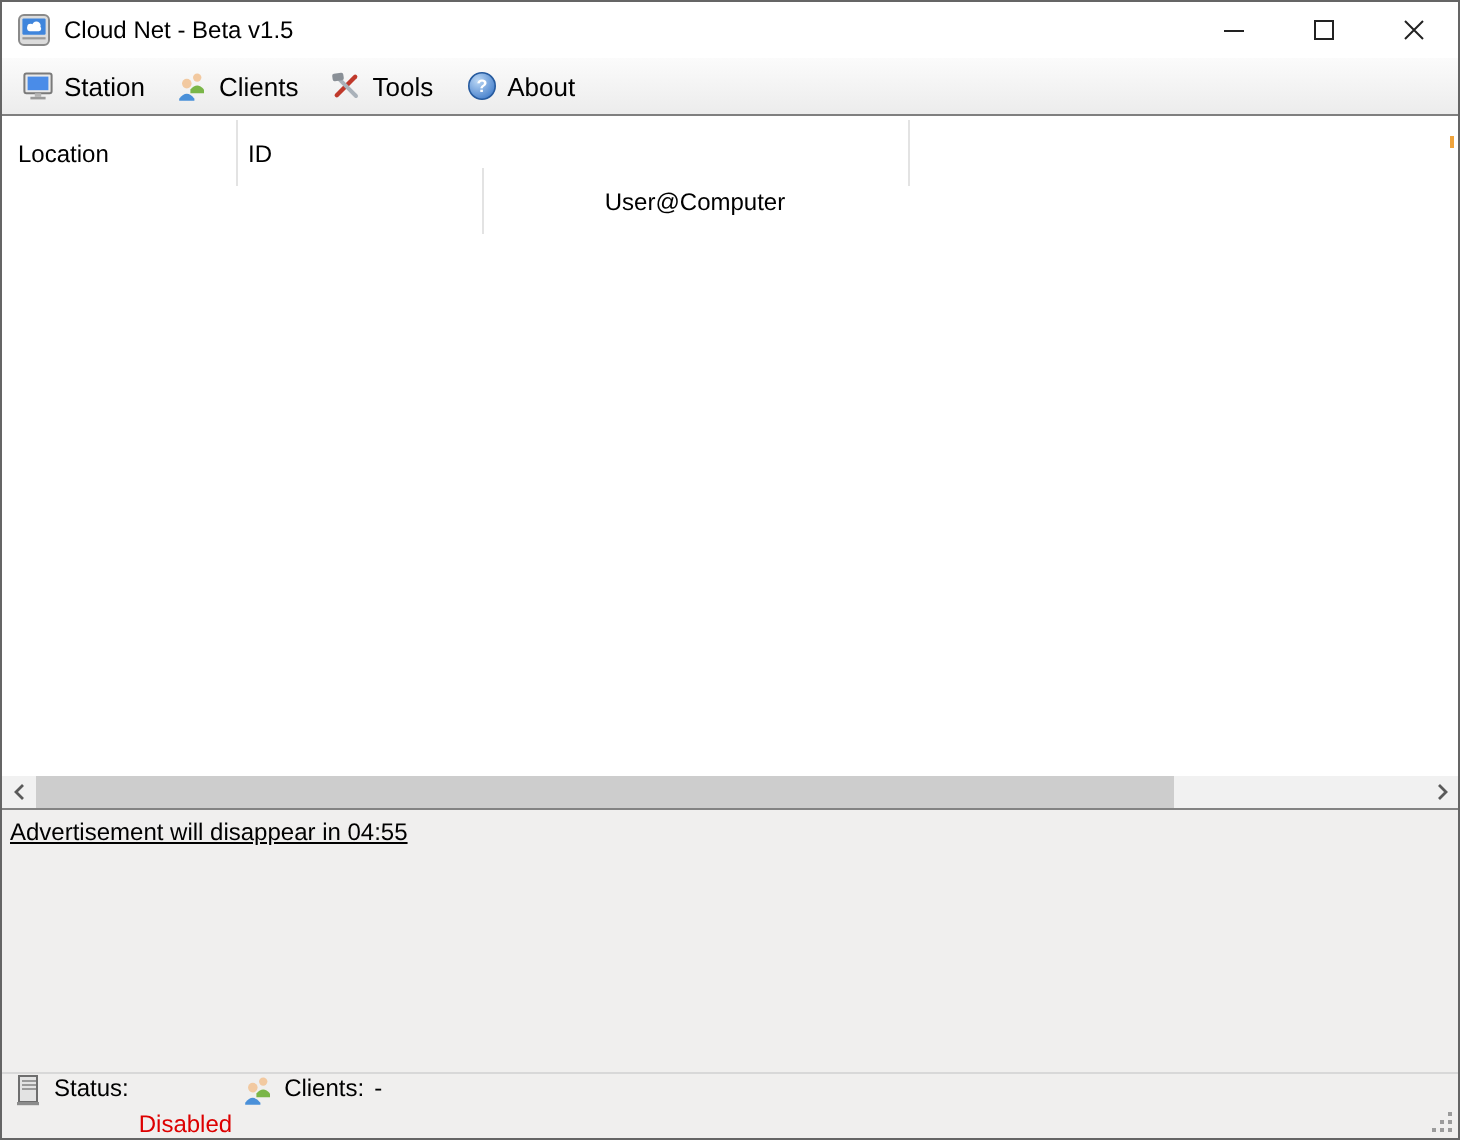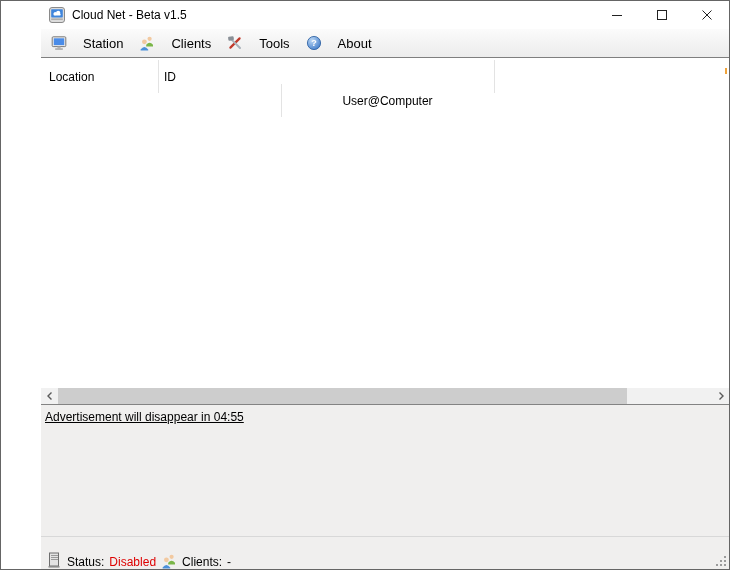--- a/index.html
+++ b/index.html
@@ -5,36 +5,35 @@
   html,body { margin:0; padding:0; background:#fff; }
   * { box-sizing:border-box; }
   .window {
     width:730px; height:570px;
     border:1px solid #656565;
     display:flex; flex-direction:column;
     font-family:"Liberation Sans", sans-serif;
     background:#fff;
     position:relative;
     overflow:hidden;
-    padding-left:40px;
   }
   
   .titlebar { flex:0 0 28px; display:flex; align-items:center; background:#ffffff; }
   .app-icon { width:16px; height:16px; margin-left:8px; flex:0 0 16px; }
   .title-text { margin-left:7px; font-size:12px; color:#000; flex:1 1 auto; white-space:nowrap; }
   .caption-buttons { display:flex; height:28px; }
   .caption-btn { width:45px; height:28px; display:flex; align-items:center; justify-content:center; cursor:default; }
   
   .toolbar {
     flex:0 0 29px;
     background:linear-gradient(#fbfbfb, #ececec);
     border-bottom:1px solid #7f7f7f;
     display:flex; align-items:center; padding-left:2px;
   }
-  .tool-btn { display:flex; align-items:center; gap:16px; padding:3px 8px; font-size:13px; color:#000; cursor:default; }
+  .tool-btn { display:flex; align-items:center; gap:5px; padding:3px 8px; font-size:13px; color:#000; cursor:default; }
   .tool-btn svg { display:block; }
   
   .table-header { flex:0 0 26px; display:flex; background:#fff; font-size:12px; color:#000;justify-content:space-between; }
   .th { height:100%; display:flex; align-items:center; position:relative; white-space:nowrap; overflow:hidden; }
   .th-sep { position:absolute; left:0; top:2px; bottom:3px; width:1px; background:#e3e3e3; }
   .col-location { width:117px; padding-left:8px; }
   .col-id { width:123px; padding-left:6px; }
   .col-wan { width:190px; justify-content:center; }
   .col-user { width:213px; justify-content:center;margin-top:24px; }
   .col-extra { flex:1 1 auto; justify-content:flex-start; }
@@ -46,21 +45,21 @@
   .scroll-arrow { position:absolute; top:0; width:17px; height:16px; display:flex; align-items:center; justify-content:center; background:#f1f1f1; cursor:default; }
   .scroll-arrow.left { left:0; }
   .scroll-arrow.right { right:0; }
   .scroll-thumb { position:absolute; top:0; left:17px; width:569px; height:16px; background:#cdcdcd; cursor:default; }
   
   .ad-area { flex:0 0 131px; background:#f0efee; padding:2px 4px; }
   .ad-text { font-size:12px; color:#000;text-decoration:underline; }
   
   .statusbar {
     flex:0 0 30px; background:#f0efee; border-top:1px solid #d8d8d8;
-    display:flex; align-items:flex-end; gap:5px; padding-left:6px;
+    display:flex; align-items:flex-start; gap:5px; padding-left:6px;
     font-size:12px; color:#000; position:relative;
   }
   .status-value-red { color:#dd0000;margin-top:18px; }
   .resize-grip { position:absolute; right:2px; bottom:2px; cursor:nwse-resize; }
 </style>
 </head>
 <body>
 
 <div class="window">
 

